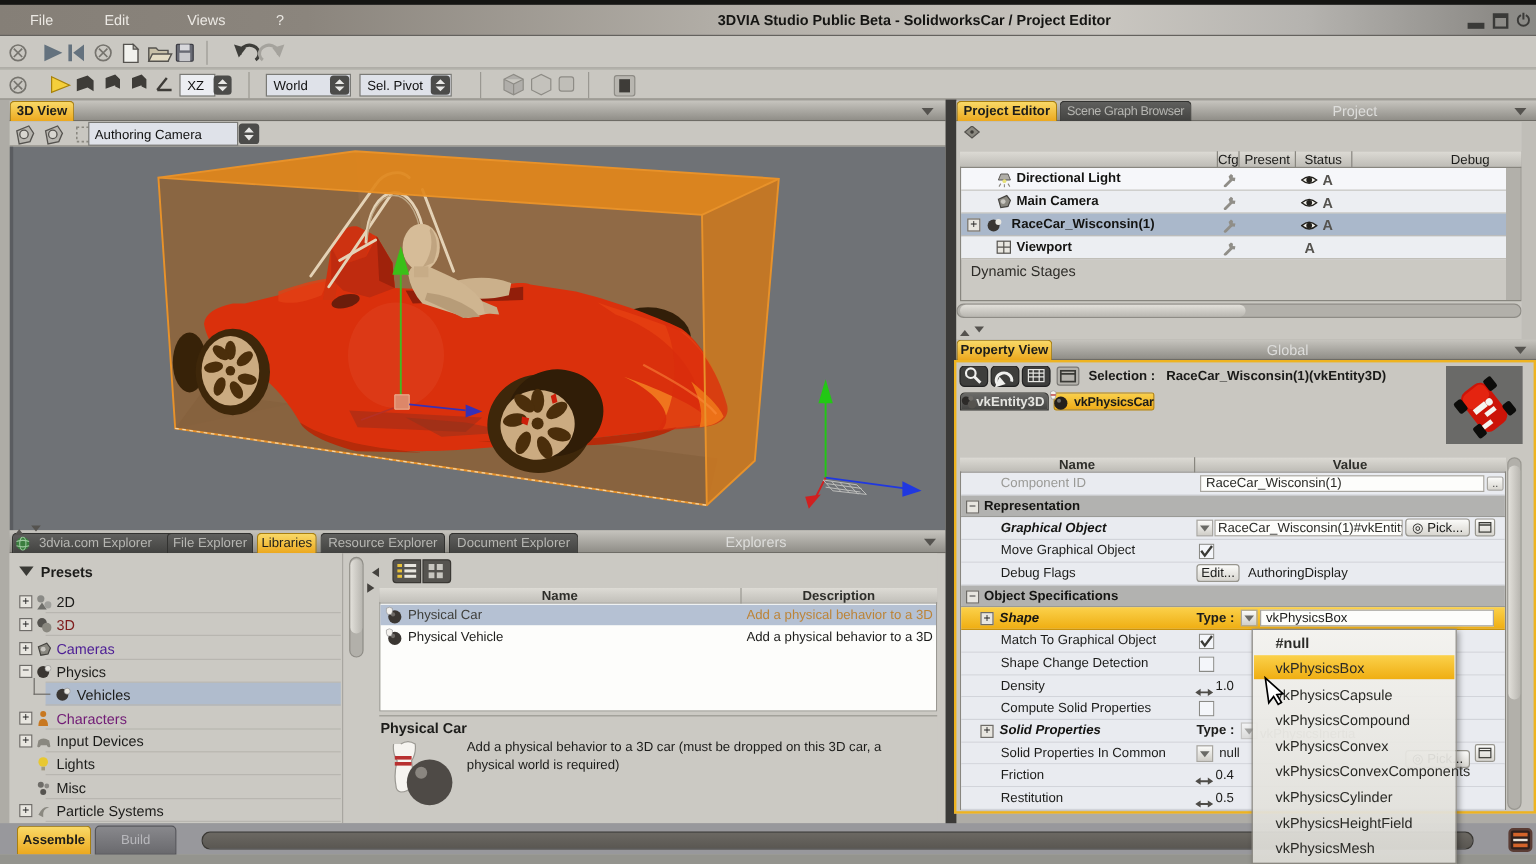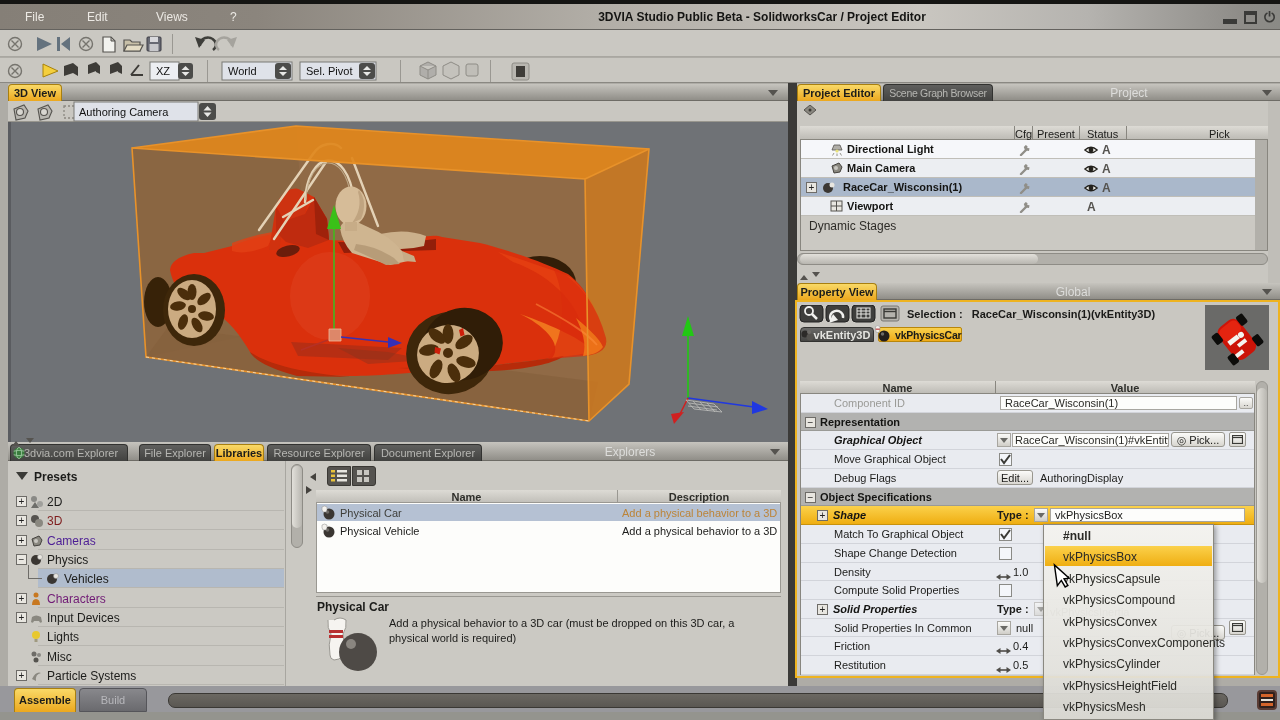--- a/index.html
+++ b/index.html
@@ -221,28 +221,28 @@
 <g stroke="#c8c8c4" stroke-width="0.8" fill="none" opacity="0.9">
 <path d="M678,278 l28,4 8,8 -28,-3 Z"></path>
 <path d="M685,279 l8,9 M692,280 l8,9 M699,281 l8,9 M681,281 l29,4 M680,284 l29,4"></path>
 </g>
 </svg>
 
 <div class="abs hdrbar" style="left:8px;top:442px;width:780px;height:19px"></div>
 <div class="abs ttl" style="left:480px;top:445px;width:300px">Explorers</div>
 <div class="abs" style="left:770px;top:449px;width:0;height:0;border:5px solid transparent;border-top:6px solid #55534f"></div>
 
-<div class="abs dtab" style="left:10px;top:444px;width:118px;height:17px;line-height:16px;padding-left:4px">3dvia.com Explorer</div>
+<div class="abs dtab" style="left:10px;top:444px;width:135px;height:17px;line-height:16px;padding-left:4px">3dvia.com Explorer</div>
 <svg class="abs" style="left:13px;top:447px" width="12" height="12">
       <circle cx="6" cy="6" r="5.5" fill="#3a7d3e"></circle>
       <ellipse cx="6" cy="6" rx="2.6" ry="5.5" fill="none" stroke="#9cc79e" stroke-width="0.9"></ellipse>
       <path d="M0.7,4.2 q5.3,-1.8 10.6,0 M0.7,7.8 q5.3,1.8 10.6,0" stroke="#9cc79e" stroke-width="0.9" fill="none"></path>
     </svg>
 <div class="abs dtab" style="left:139px;top:444px;width:72px;height:17px;line-height:16px">File Explorer</div>
-<div class="abs ytab" style="left:214px;top:444px;width:50px;height:17px;line-height:16px;font-weight:bold">Libraries</div>
+<div class="abs ytab" style="left:214px;top:444px;width:50px;height:17px;line-height:16px;font-weight:normal">Libraries</div>
 <div class="abs dtab" style="left:267px;top:444px;width:104px;height:17px;line-height:16px">Resource Explorer</div>
 <div class="abs dtab" style="left:374px;top:444px;width:108px;height:17px;line-height:16px">Document Explorer</div>
 
 <div class="abs" style="left:8px;top:461px;width:780px;height:225px;background:#cbc9c3"></div>
 <div class="abs" style="left:8px;top:461px;width:278px;height:225px;background:#cbc9c3;border-right:1px solid #a8a6a0"></div>
 <div class="abs" style="left:16px;top:472px;width:0;height:0;border:6px solid transparent;border-top:8px solid #3a3a36"></div>
 <div class="abs" style="left:34px;top:470px;font-size:12px;font-weight:bold;color:#1c1c1a">Presets</div>
 <div class="abs" style="left:38px;top:492px;width:246px;height:19px;border-bottom:1px solid #b8b6b0"></div>
 <div class="abs" style="left:16px;top:496px;width:11px;height:11px;background:#e8e6e0;border:1px solid #6e6c68;font-size:10px;line-height:9px;text-align:center;color:#222">+</div>
 <svg class="abs" style="left:30px;top:495px" width="13" height="14">
@@ -387,21 +387,21 @@
     </svg>
 <div class="abs" style="left:800px;top:126px;width:468px;height:125px;background:#cbc9c3;border:1px solid #88867f"></div>
 <div class="abs" style="left:800px;top:126px;width:468px;height:14px;background:linear-gradient(#dddbd5,#bebcb6);border-bottom:1px solid #88867f"></div>
 <div class="abs" style="left:1014px;top:126px;width:1px;height:14px;background:#88867f"></div>
 <div class="abs" style="left:1032px;top:126px;width:1px;height:14px;background:#88867f"></div>
 <div class="abs" style="left:1079px;top:126px;width:1px;height:14px;background:#88867f"></div>
 <div class="abs" style="left:1126px;top:126px;width:1px;height:14px;background:#88867f"></div>
 <div class="abs" style="left:1015px;top:128px;font-size:11px;color:#1c1c1a">Cfg</div>
 <div class="abs" style="left:1037px;top:128px;font-size:11px;color:#1c1c1a">Present</div>
 <div class="abs" style="left:1087px;top:128px;font-size:11px;color:#1c1c1a">Status</div>
-<div class="abs" style="left:1209px;top:128px;font-size:11px;color:#1c1c1a">Pick</div>
+<div class="abs" style="left:1209px;top:128px;font-size:11px;color:#1c1c1a">Debug</div>
 <div class="abs" style="left:801px;top:140px;width:454px;height:19px;background:#f6f7fa;border-bottom:1px solid #c0beb8"></div>
 <svg class="abs" style="left:830px;top:143px" width="14" height="14">
       <path d="M4,2 L10,2 L12,7 L2,7 Z" fill="#b0aea8" stroke="#55534f" stroke-width="0.8"></path>
       <circle cx="7" cy="8" r="1.6" fill="#e8e27a"></circle>
       <path d="M4,10 l-1.5,2.5 M7,10.5 l0,2.5 M10,10 l1.5,2.5" stroke="#8a8880" stroke-width="0.9"></path>
     </svg>
 <div class="abs" style="left:847px;top:143px;font-size:11px;font-weight:bold;color:#141412">Directional Light</div>
 <svg class="abs" style="left:1018px;top:144px" width="14" height="12">
       <path d="M3,11 L8,6" stroke="#908e88" stroke-width="2.4" stroke-linecap="round" fill="none"></path>
       <path d="M7.2,6.8 L5.8,3 L7.8,1 L9.5,2.2 L9.3,4 L11.5,4.2 L11,7 L8,6.5 Z" fill="#908e88"></path>

